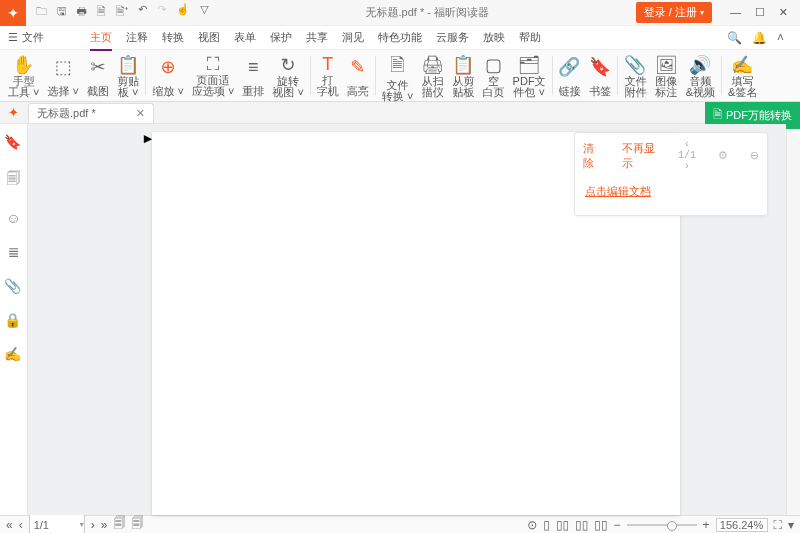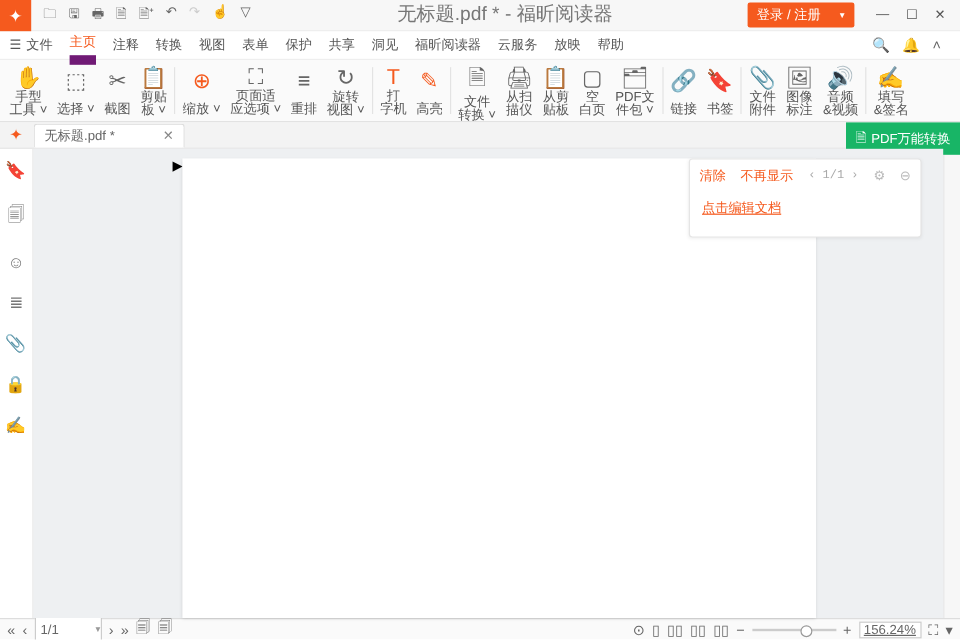--- a/index.html
+++ b/index.html
@@ -1,59 +1,59 @@
 <!DOCTYPE html>
 <html><head>
 <meta charset="utf-8">
 <style>
   * { box-sizing: border-box; margin: 0; padding: 0; font-family: "Microsoft YaHei", sans-serif; font-size: 11px; }
   body { width: 800px; height: 533px; background: #fff; overflow: hidden; position: relative; }
   .titlebar { height: 26px; background: #f7f7f7; display: flex; align-items: center; border-bottom: 1px solid #eee; }
   .logo { width: 26px; height: 26px; background: #f55a1e; display: flex; align-items: center; justify-content: center; color: #fff; font-size: 14px; }
   .titlebar-icons { display: flex; gap: 10px; padding: 0 10px; color: #666; }
   .titlebar-icons span { cursor: pointer; }
-  .title-center { flex: 1; text-align: center; color: #777; font-size: 16px; }
-  .login-btn { background: #f55a1e; color: #fff; padding: 3px 8px; border-radius: 2px; margin-right: 6px; cursor: pointer; display:flex; align-items:center; gap:16px;}
+  .title-center { flex: 1; text-align: center; color: #777; font-size: 11px; }
+  .login-btn { background: #f55a1e; color: #fff; padding: 3px 8px; border-radius: 2px; margin-right: 6px; cursor: pointer; display:flex; align-items:center; gap:3px;}
   .win-controls { display: flex; gap: 14px; padding: 0 12px; color: #555; }
   .menubar { height: 24px; display: flex; align-items: center; padding: 0 8px; gap: 14px; color: #555; border-bottom: 1px solid #eee; }
   .menubar .file-icon { display: flex; align-items: center; gap: 4px; }
   .menubar span { cursor: pointer; }
-  .menubar .active { color: #f55a1e; border-bottom: 8px solid #701a75; padding-bottom: 4px; margin-bottom: -6px; }
+  .menubar .active { color: #f55a1e; border-bottom: 2px solid #701a75; padding-bottom: 4px; margin-bottom: -6px; margin-left: 32px; }
   .ribbon { height: 52px; display: flex; align-items: stretch; border-bottom: 1px solid #ddd; background: #fafafa; padding: 2px 4px; }
   .ribbon-item { display: flex; flex-direction: column; align-items: center; justify-content: space-between; padding: 2px 4px; cursor: pointer; color: #555; position: relative; }
   .ribbon-item .icon { font-size: 18px; color: #666; height: 26px; display: flex; align-items: center; }
   .ribbon-item .icon.orange { color: #f55a1e; }
   .ribbon-item .lbl { font-size: 11px; line-height: 11px; text-align: center; white-space: pre; }
   .ribbon-sep { width: 1px; background: #e3e3e3; margin: 4px 2px; }
   .tabbar { height: 22px; background: #f3f3f3; display: flex; align-items: center; border-bottom: 1px solid #e5e5e5; padding-left: 28px; position: relative; }
   .tabbar .plus { position: absolute; left: 8px; color: #f55a1e; font-size: 13px; cursor: pointer; }
   .doc-tab { background: #fff; border: 1px solid #ddd; border-bottom: none; padding: 2px 8px; display: flex; align-items: center; gap: 40px; color: #666; border-radius: 3px 3px 0 0; }
   .doc-tab .close { color: #888; cursor: pointer; }
   .right-badge { position: absolute; right: 0; top: 0; background: #18b566; color: #fff; padding: 4px 8px; display: flex; align-items: center; gap: 4px; font-size: 11px; }
   .main { display: flex; height: 391px; }
   .sidebar { width: 28px; border-right: 1px solid #e5e5e5; display: flex; flex-direction: column; align-items: center; padding-top: 10px; gap: 18px; color: #777; }
   .sidebar span { cursor: pointer; font-size: 14px; }
   .canvas { flex: 1; background: #eef0f2; display: flex; justify-content: center; padding: 8px 0 0 10px; position: relative; }
   .page { width: 528px; height: 100%; background: #fff; box-shadow: 0 1px 3px rgba(0,0,0,.15); }
   .hint-panel { position: absolute; right: 18px; top: 8px; width: 194px; background: #fff; border: 1px solid #e5e5e5; border-radius: 3px; box-shadow: 0 1px 3px rgba(0,0,0,.06); }
-  .hint-head { display: flex; align-items: center; padding: 6px 8px; gap: 12px; color: #888; }
+  .hint-head { display: flex; align-items: center; padding: 6px 8px; gap: 22px; color: #888; }
   .hint-head .a1 { color: #f55a1e; cursor: pointer; }
   .hint-head .pager { flex: 1; text-align: center; color: #aaa; font-size: 10px; font-family: Liberation Mono, monospace; }
   .hint-head .navbtn { color: #bbb; cursor: pointer; }
   .hint-body { padding: 6px 10px 10px; color: #666; }
   .hint-body .link { color: #f55a1e; text-decoration: underline; cursor: pointer; display: block; margin-bottom: 6px; }
   .hint-body .desc { font-size: 10px; color: #777; margin-bottom: 8px; }
   .hint-body .chk { font-size: 10px; color: #888; display: flex; align-items: center; gap: 4px; }
   .vscroll { width: 14px; border-left: 1px solid #e5e5e5; background: #f7f7f7; }
   .statusbar { height: 18px; border-top: 1px solid #ddd; display: flex; align-items: center; padding: 0 6px; color: #666; gap: 6px; background: #fafafa; }
   .statusbar .spacer { flex: 1; }
   .statusbar .slider { width: 70px; height: 2px; background: #ccc; position: relative; }
   .statusbar .slider::after { content: ""; position: absolute; left: 40px; top: -3px; width: 8px; height: 8px; background: #fff; border: 1px solid #999; border-radius: 50%; }
   .pagefield { border: 1px solid #ccc; width: 56px; height: 24px; display: flex; align-items: center; padding-left: 4px; font-size: 10px; background: #fff; }
-  .zoomfield { border: 1px solid #ccc; width: 52px; height: 14px; display: flex; align-items: center; justify-content: center; font-size: 10px; background: #fff; text-decoration: underline; }
+  .zoomfield { border: 1px solid #ccc; width: 52px; height: 14px; display: flex; align-items: center; justify-content: center; font-size: 10px; background: #fff; }
   .ico { font-size: 12px; cursor: pointer; }
   .ribbon-right { margin-left: auto; display:flex; align-items:center; gap:10px; padding-right:8px; color:#666;}
 </style>
 </head>
 <body>
 
 <div class="titlebar">
   <div class="logo">✦</div>
   <div class="titlebar-icons">
     <span>🗀</span>
@@ -81,21 +81,21 @@
 <div class="menubar">
   <span class="file-icon">☰ <span>文件</span></span>
   <span class="active">主页</span>
   <span>注释</span>
   <span>转换</span>
   <span>视图</span>
   <span>表单</span>
   <span>保护</span>
   <span>共享</span>
   <span>洞见</span>
-  <span>福昕阅读器</span>
+  <span>特色功能</span>
   <span>云服务</span>
   <span>放映</span>
   <span>帮助</span>
   <div class="ribbon-right">
     <span class="ico">🔍</span>
     <span class="ico">🔔</span>
     <span class="ico">˄</span>
   </div>
 </div>
 

